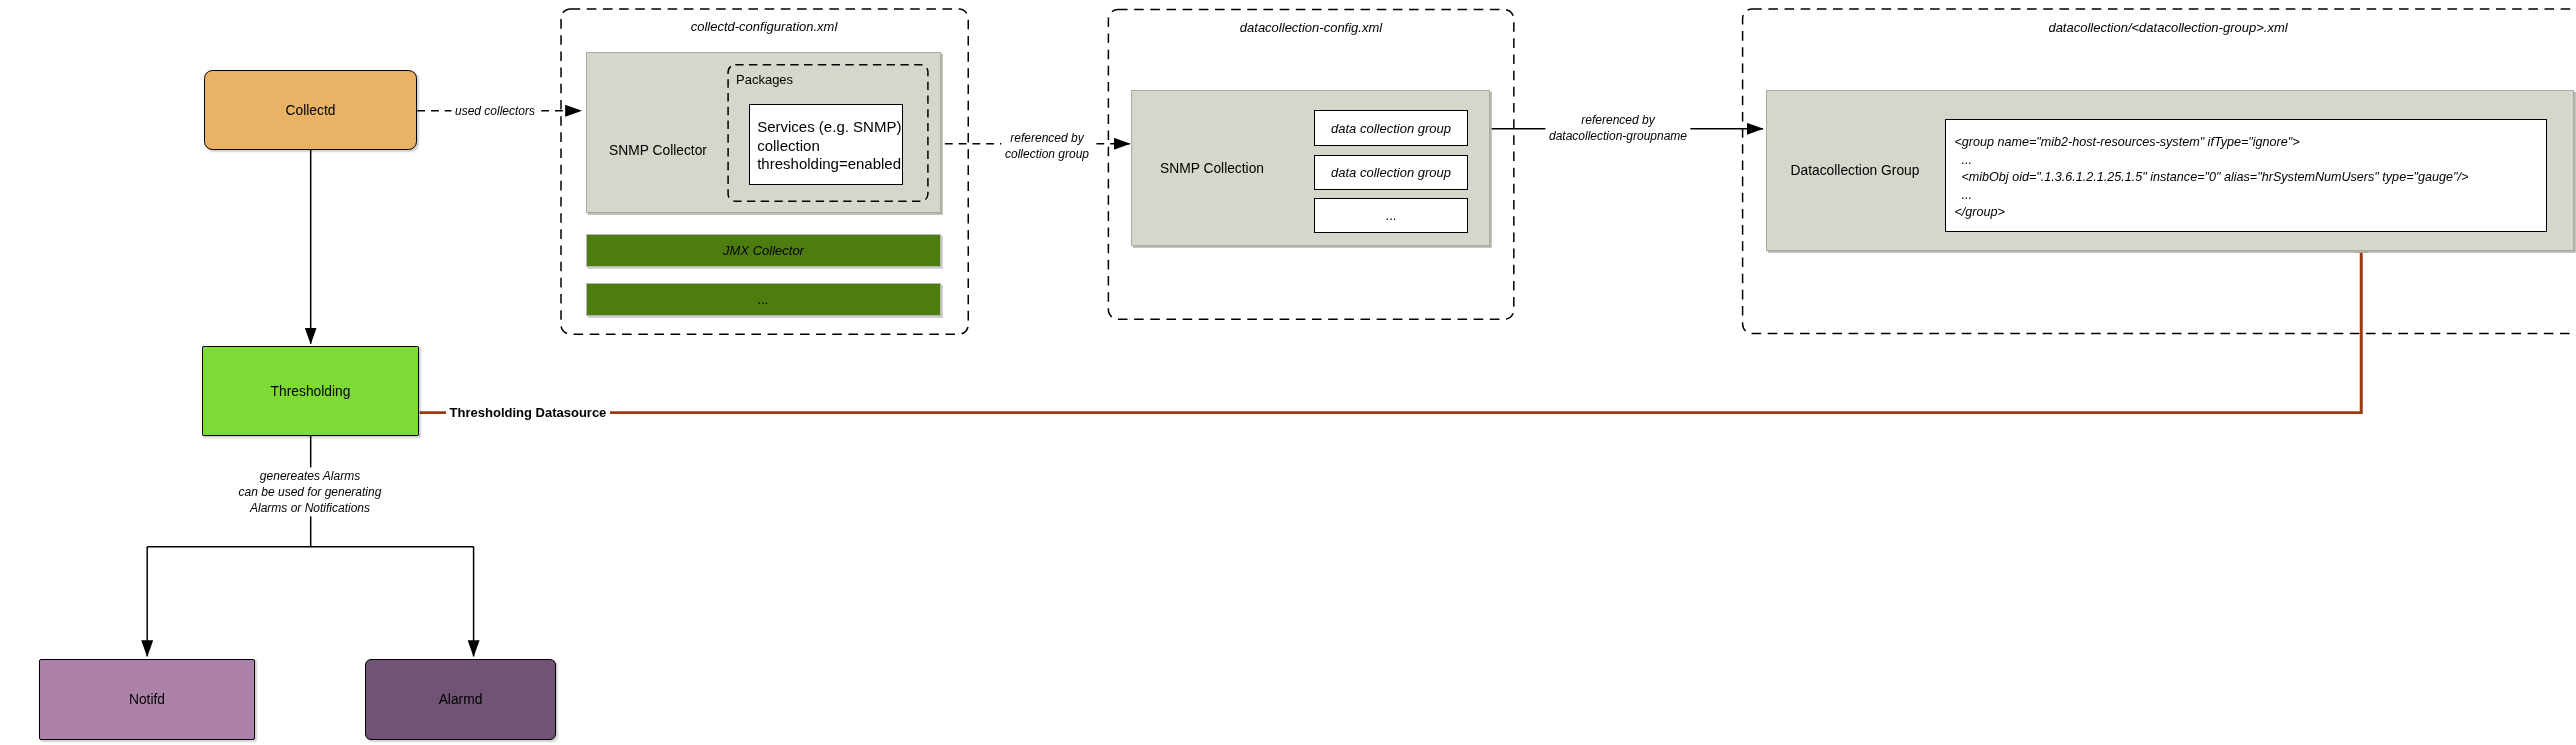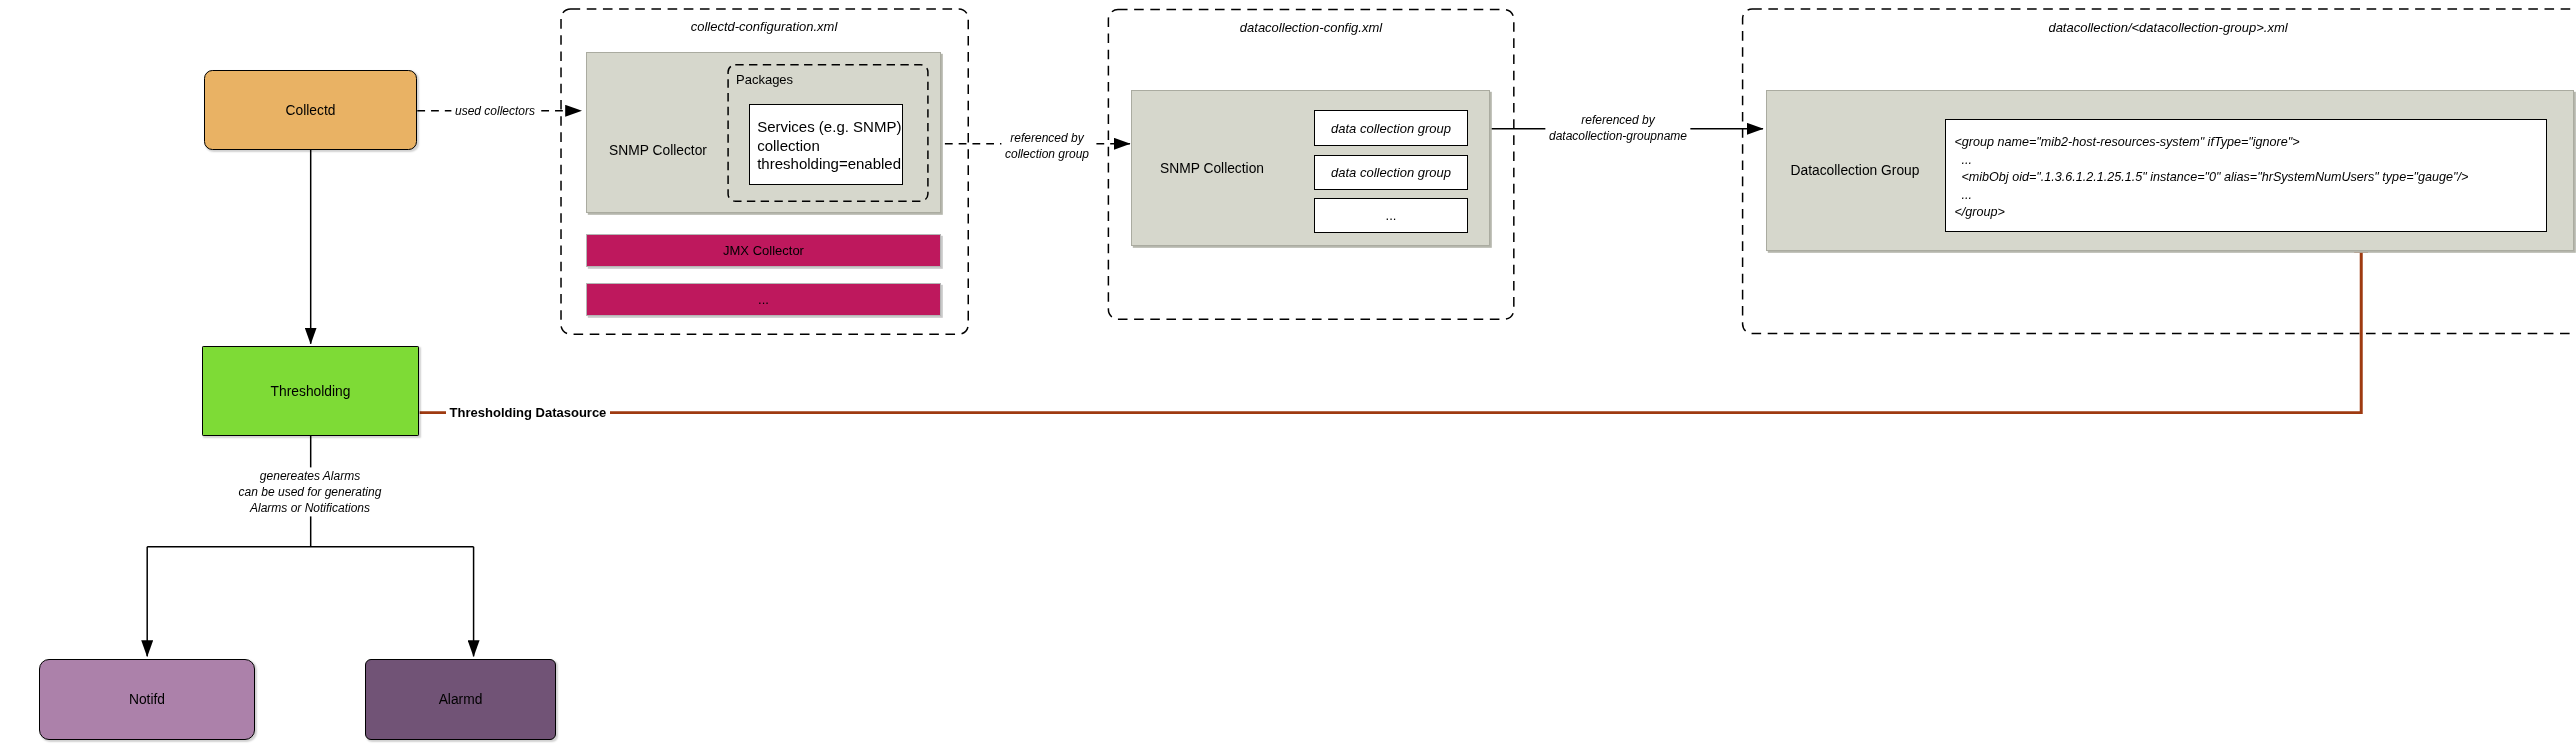--- a/index.html
+++ b/index.html
@@ -10,39 +10,39 @@
   #edges{position:absolute;left:0;top:0;width:2576px;height:745px;}
   .abs{position:absolute;box-sizing:border-box;}
   
   .node{
     display:flex;align-items:center;justify-content:center;
     border:1.2px solid #000;font-size:13.8px;
     box-shadow:1.2px 1.2px 1.8px rgba(0,0,0,0.18);
   }
   .node-collectd{background:#e9b264;border-radius:8.4px;}
   .node-thresholding{background:#7edb36;border-radius:1.2px;}
-  .node-notifd{background:#ac81aa;border-radius:10px;}
+  .node-notifd{background:#ac81aa;border-radius:2px;}
   .node-alarmd{background:#715376;border-radius:6px;}
   
   .container-title{
     font-style:italic;font-size:13px;text-align:center;
     transform:translateX(-50%);white-space:nowrap;
   }
   
   .gray-panel{
     background:#d6d7cc;border:0.6px solid #aaaba0;
     box-shadow:1.8px 1.8px 0 #b5b6ac;
   }
   .panel-label{
     display:flex;align-items:center;justify-content:center;
     font-size:13.8px;white-space:nowrap;
   }
   .light-row{
-    background:#be185d;border:0.6px solid #b5b5b5;box-shadow:1.8px 1.8px 0 #c9c9c9;
-    display:flex;align-items:center;justify-content:center;font-size:13px;
+    background:#4d7c0f;border:0.6px solid #b5b5b5;box-shadow:1.8px 1.8px 0 #c9c9c9;
+    display:flex;align-items:center;justify-content:center;font-size:13px;font-style:italic;
   }
   .white-box{
     background:#ffffff;border:1.2px solid #000;
   }
   .white-box.centered{display:flex;align-items:center;justify-content:center;font-size:13px;font-style:italic;}
   .services-text{
     font-size:15px;line-height:18.6px;padding:13px 0 0 7.2px;
   }
   .xml-text{
     font-style:italic;font-size:12.6px;line-height:17.4px;padding:14.4px 0 0 8.4px;white-space:pre;

